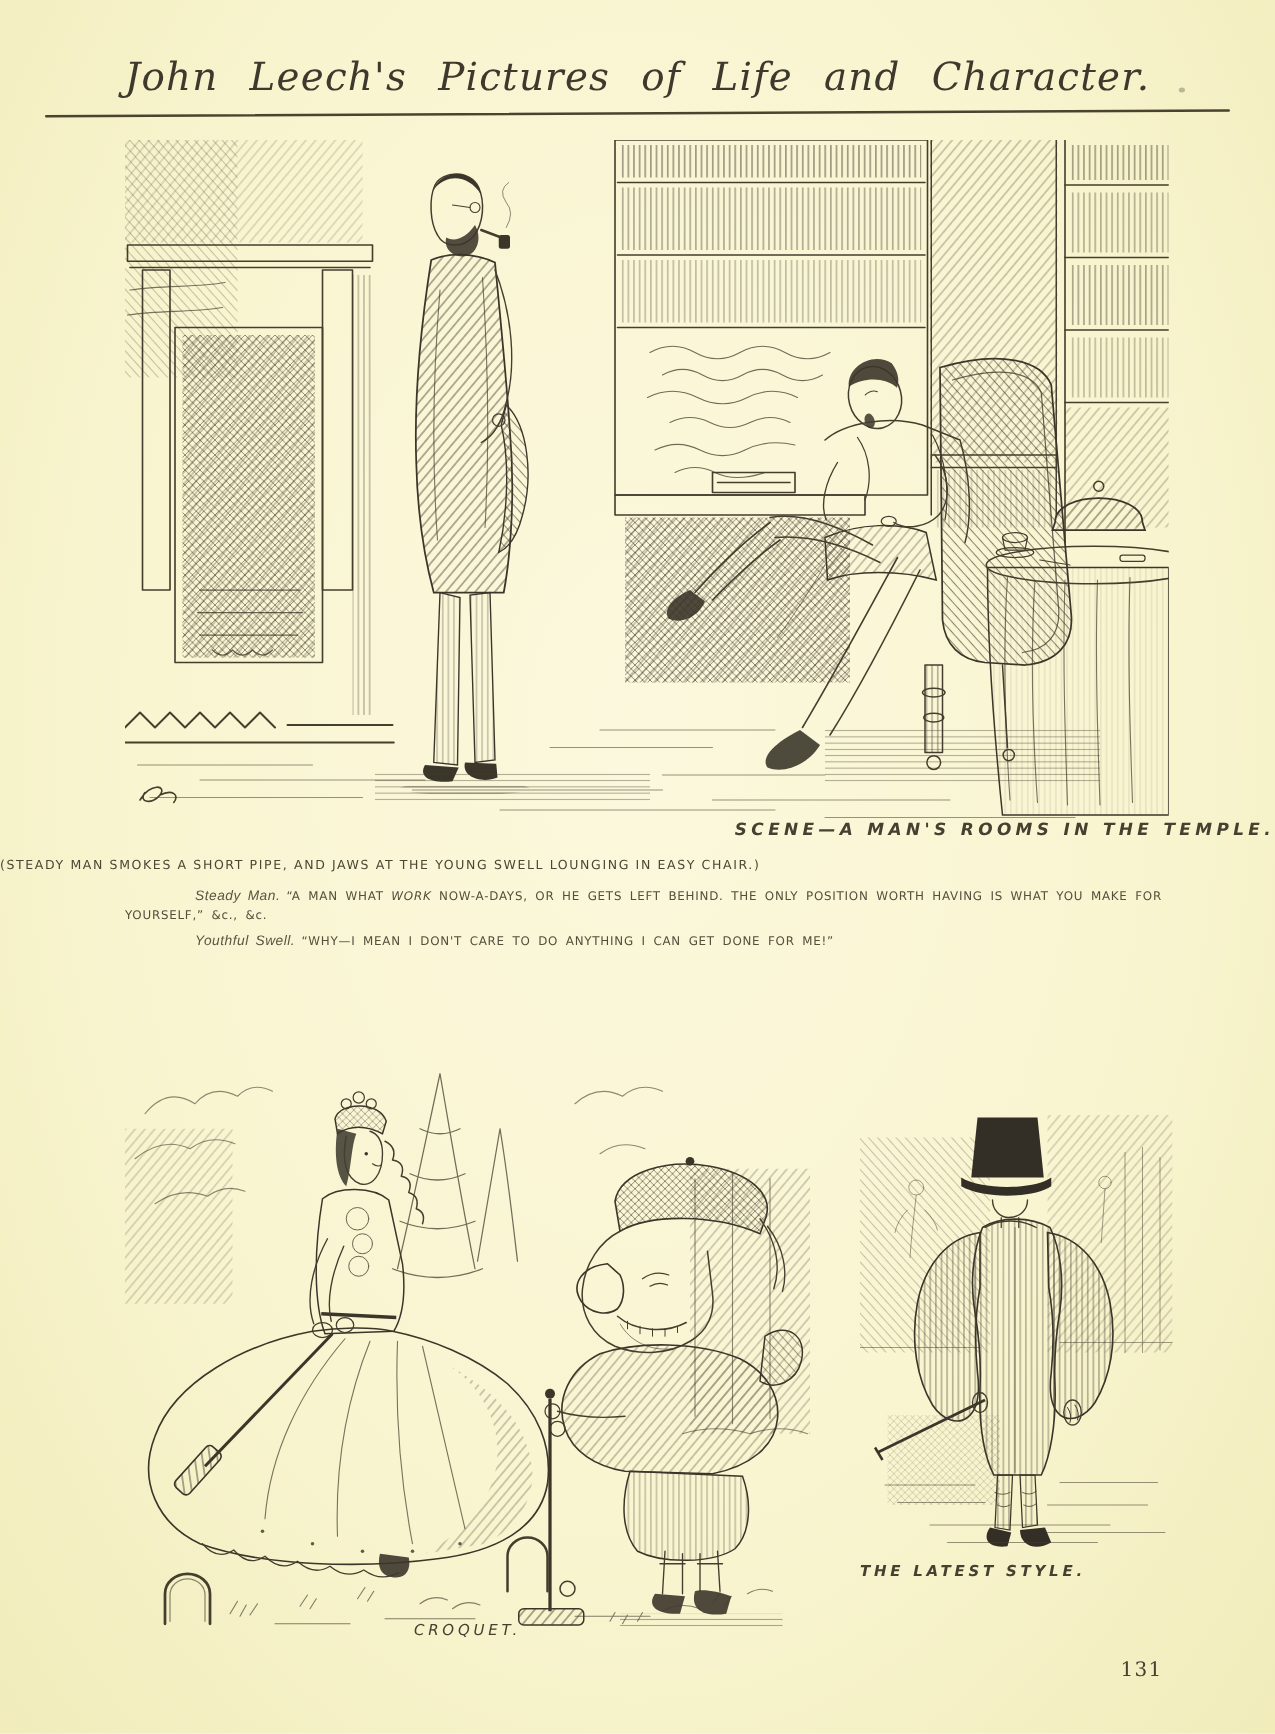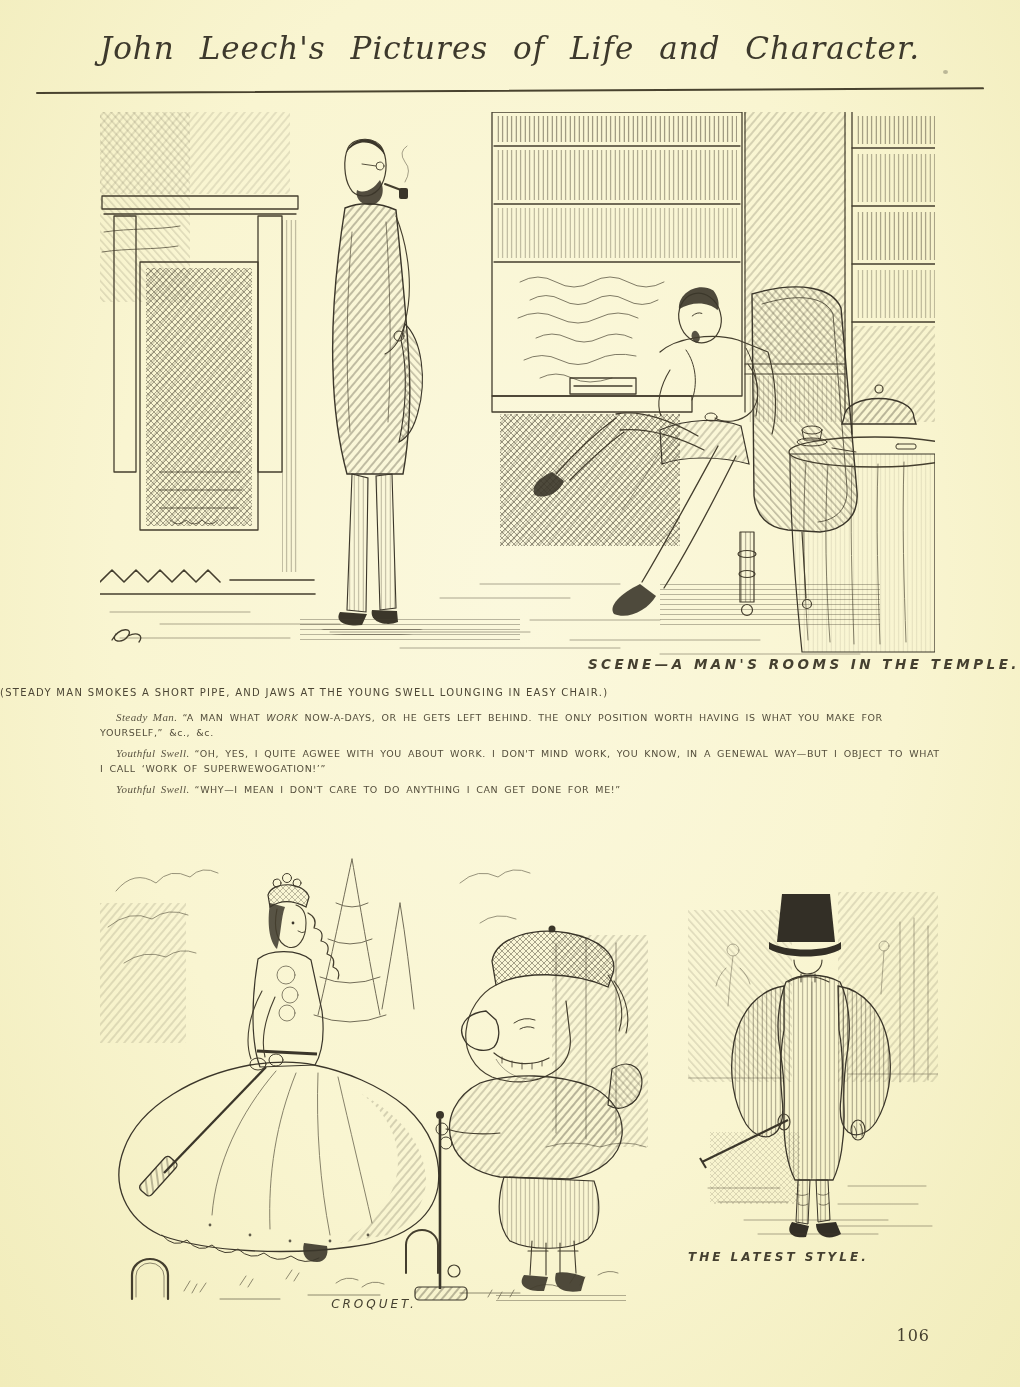--- a/index.html
+++ b/index.html
@@ -2,21 +2,21 @@
 <html><head>
 <meta charset="utf-8">
 <style>
   html,body{margin:0;padding:0;}
   body{
     width:1020px;height:1387px;position:relative;overflow:hidden;
     background:radial-gradient(ellipse at 50% 42%, #fbf8dd 0%, #f9f5d1 55%, #f1ecba 100%);
     font-family:"DejaVu Serif", serif;color:#3c372b;
   }
   .title{
-    position:absolute;top:30px;left:0;width:100%;margin:0;
+    position:absolute;top:44px;left:0;width:100%;margin:0;
     text-align:center;font-family:"DejaVu Serif", serif;font-style:italic;font-weight:normal;
     font-size:31px;letter-spacing:1px;word-spacing:14px;color:#3d392c;
   }
   .rule{
     position:absolute;top:92px;left:36px;width:948px;height:2.4px;background:#49432f;
     transform:rotate(-0.28deg);transform-origin:left center;border-radius:2px;
   }
   .speck{position:absolute;top:70px;left:943px;width:5px;height:4px;background:#8b8670;opacity:.55;border-radius:50%;}
   figure{margin:0;padding:0;position:absolute;}
   .fig-main{left:100px;top:112px;width:835px;height:548px;}
@@ -32,22 +32,22 @@
     position:absolute;top:687px;left:0;width:100%;text-align:left;
     font-family:"DejaVu Sans", sans-serif;font-size:10px;letter-spacing:1.3px;color:#4c4635;
   }
   .dialogue{position:absolute;left:100px;top:710px;width:848px;}
   .dialogue p{
     margin:0 0 6px 0;text-indent:16px;
     font-family:"DejaVu Sans", sans-serif;font-size:9.5px;line-height:15px;
     letter-spacing:.6px;word-spacing:2.5px;color:#544e3c;
   }
   .dialogue .speaker{
-    font-family:Liberation Serif, serif;font-style:italic;font-size:11px;
-    letter-spacing:.4px;word-spacing:2px;margin-right:5px;color:#5a5442;
+    font-family:Liberation Sans, sans-serif;font-style:italic;font-size:11px;
+    letter-spacing:.4px;word-spacing:2px;margin-right:5px;color:#5a5442;margin-left:40px;
   }
   .dialogue .em{font-style:italic;}
   .caption-croquet{
     position:absolute;top:1297px;left:100px;width:548px;text-align:center;
     font-family:"DejaVu Sans", sans-serif;font-style:italic;font-weight:normal;
     font-size:12px;letter-spacing:3px;color:#454030;
   }
   .caption-latest{
     position:absolute;top:1250px;left:688px;width:250px;
     font-family:"DejaVu Sans", sans-serif;font-style:italic;font-weight:bold;
@@ -253,21 +253,20 @@
 
       <path class="ink" stroke-width="1.3" d="M12,528 C20,514 34,516 28,524 C22,532 10,530 16,522 M28,524 C38,519 44,524 39,530"></path>
     </svg>
   </figure>
 
   <div class="caption-main">SCENE—A MAN'S ROOMS IN THE TEMPLE.</div>
   <div class="subcaption-main">(STEADY MAN SMOKES A SHORT PIPE, AND JAWS AT THE YOUNG SWELL LOUNGING IN EASY CHAIR.)</div>
 
   <div class="dialogue">
     <p><span class="speaker">Steady Man.</span><span>“A MAN WHAT </span><span class="em">WORK</span><span> NOW-A-DAYS, OR HE GETS LEFT BEHIND. THE ONLY POSITION WORTH HAVING IS WHAT YOU MAKE FOR YOURSELF,” &amp;c., &amp;c.</span></p>
-    <p><span class="speaker">Youthful Swell.</span><span>“OH, YES, I QUITE AGWEE WITH YOU ABOUT WORK. I DON'T MIND WORK, YOU KNOW, IN A GENEWAL WAY—BUT I OBJECT TO WHAT I CALL ‘WORK OF SUPERWEWOGATION!’”</span><span class="em"></span><span></span></p>
     <p><span class="speaker">Youthful Swell.</span><span>“WHY—I MEAN I DON'T CARE TO DO ANYTHING I CAN GET DONE FOR ME!”</span><span class="em"></span><span></span></p>
   </div>
 
   <figure class="fig-croquet">
     <svg viewBox="0 0 548 460" width="548" height="460">
 
       <g class="ink" stroke-width="0.9" opacity="0.6">
         <path d="M16,48 q18,-22 40,-8 q14,-16 34,-6 q12,-12 28,-4"></path>
         <path d="M8,84 q22,-18 44,-8 q16,-12 36,-4"></path>
         <path d="M24,120 q20,-14 42,-6 q14,-10 30,-4"></path>
@@ -418,14 +417,14 @@
       </g>
 
       <rect x="22" y="250" width="90" height="72" fill="url(#hX)" opacity="0.3"></rect>
       <g class="ink" stroke-width="0.8" opacity="0.55">
         <path d="M20,306 H92 M160,304 H238 M30,320 H100 M150,322 H230 M56,338 H200 M70,352 H190 M150,344 H244"></path>
       </g>
     </svg>
   </figure>
   <div class="caption-latest">THE LATEST STYLE.</div>
 
-  <div class="page-number">106</div>
+  <div class="page-number">131</div>
 </div>
 
 </body></html>

